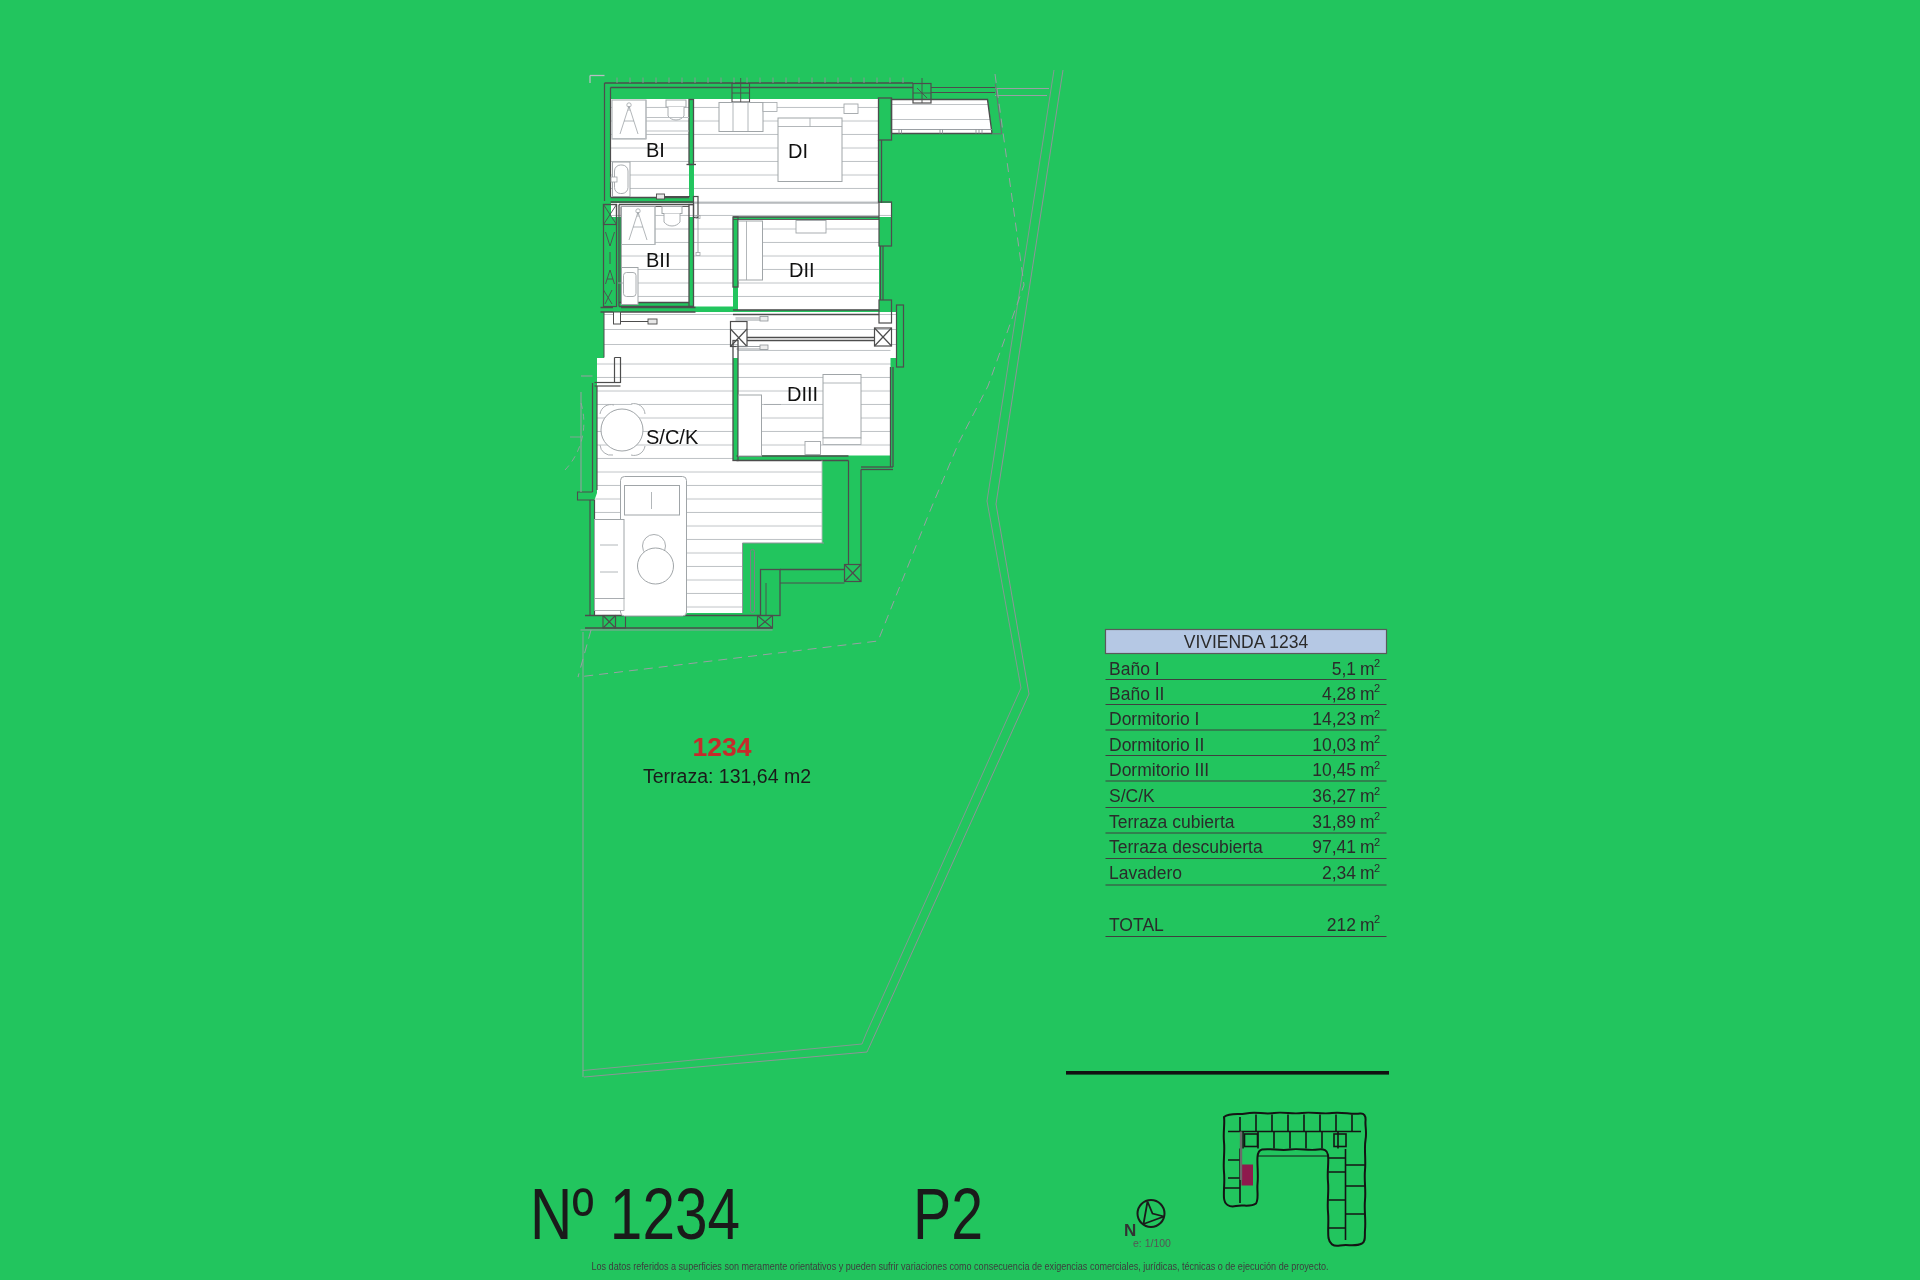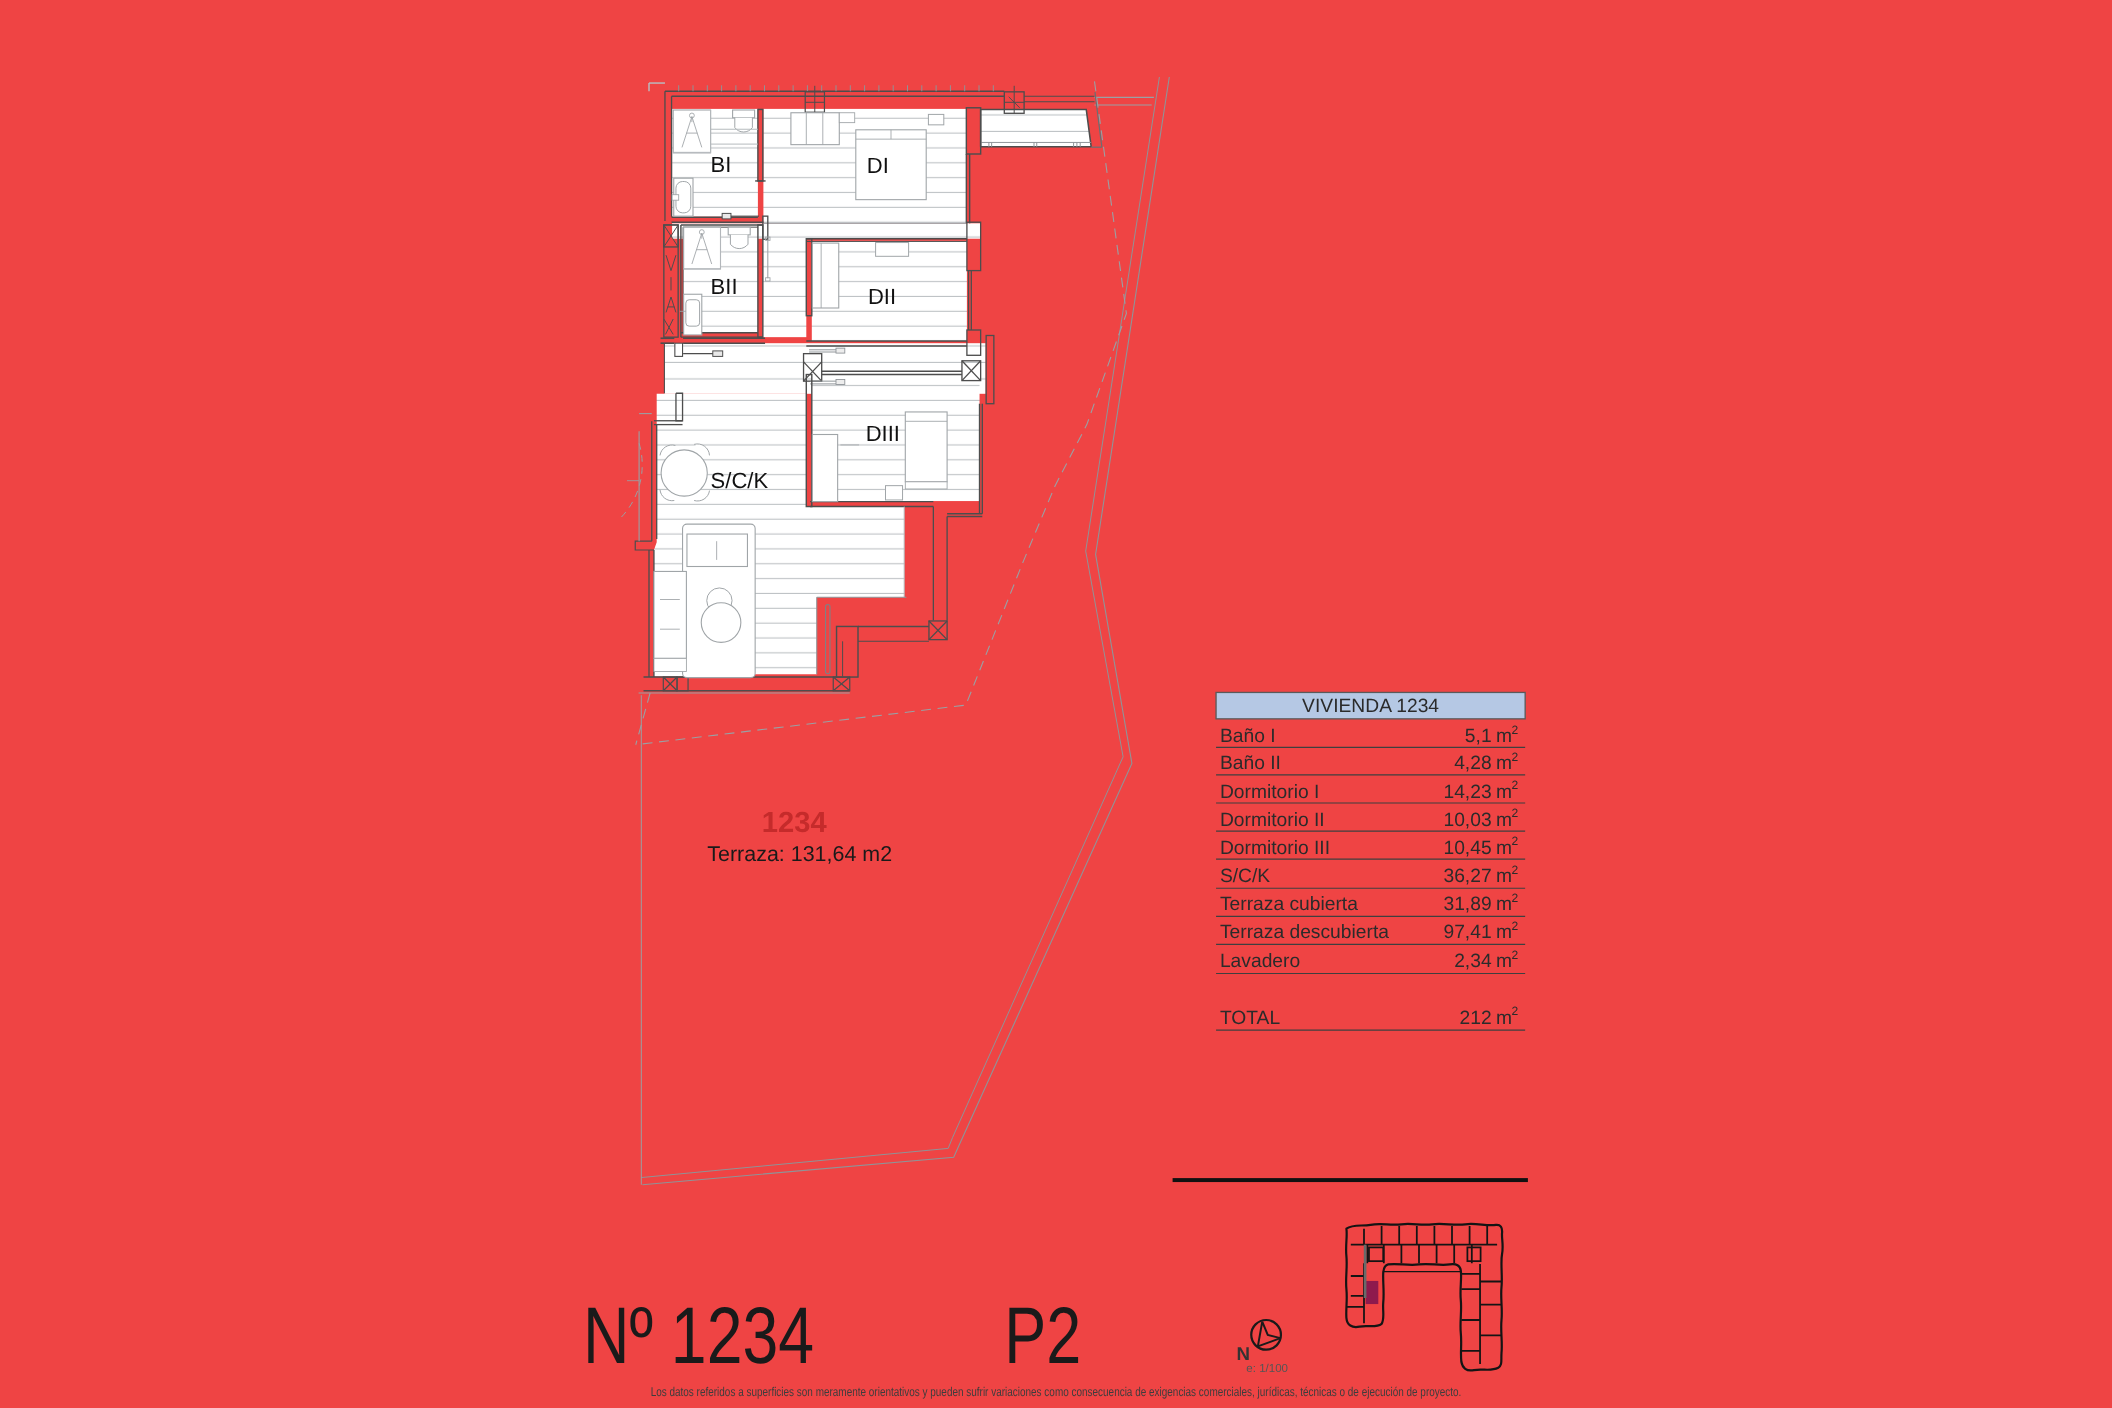--- a/index.html
+++ b/index.html
@@ -1,16 +1,16 @@
 <!DOCTYPE html>
 <html><head>
 <meta charset="utf-8">
 <style>
   html,body{margin:0;padding:0;background:#ffffff;}
-  .page{position:relative;width:1920px;height:1280px;background:#ef4444;overflow:hidden;
+  .page{position:relative;width:1920px;height:1280px;background:#22c55e;overflow:hidden;
         font-family:"Liberation Sans", sans-serif;}
   svg{position:absolute;left:0;top:0;}
 </style>
 </head>
 <body>
 <div class="page">
 <svg width="1920" height="1280" viewBox="0 0 1920 1280" xmlns="http://www.w3.org/2000/svg">
 <defs>
   <pattern id="hatch" patternUnits="userSpaceOnUse" width="20" height="13.5">
     <rect width="20" height="13.5" fill="#ffffff"></rect>

